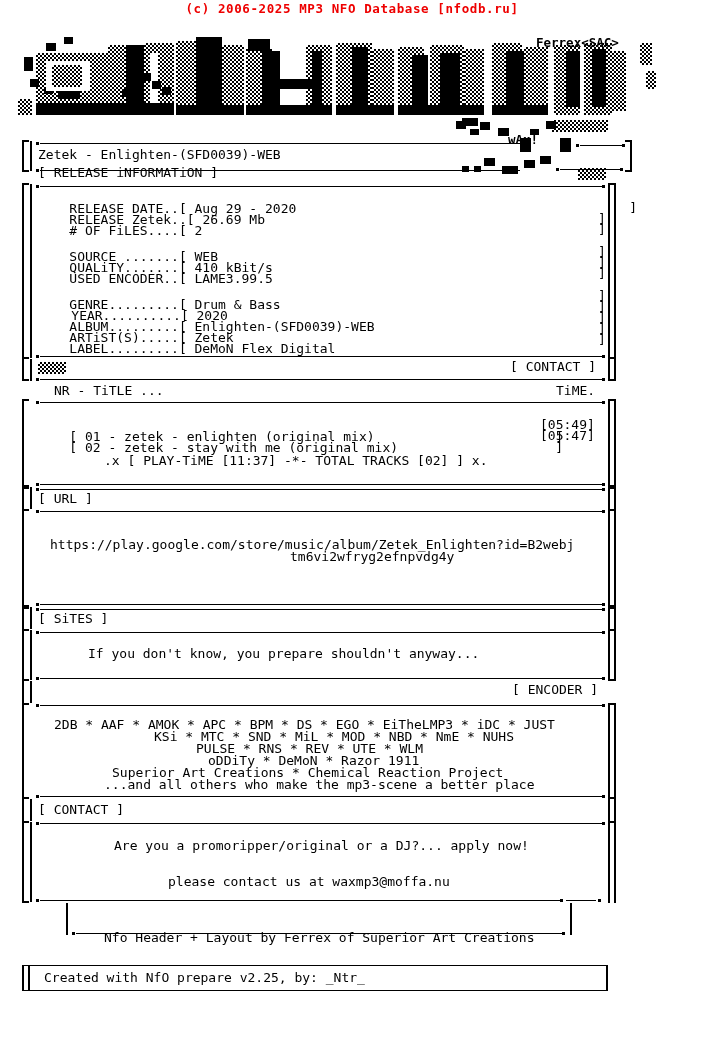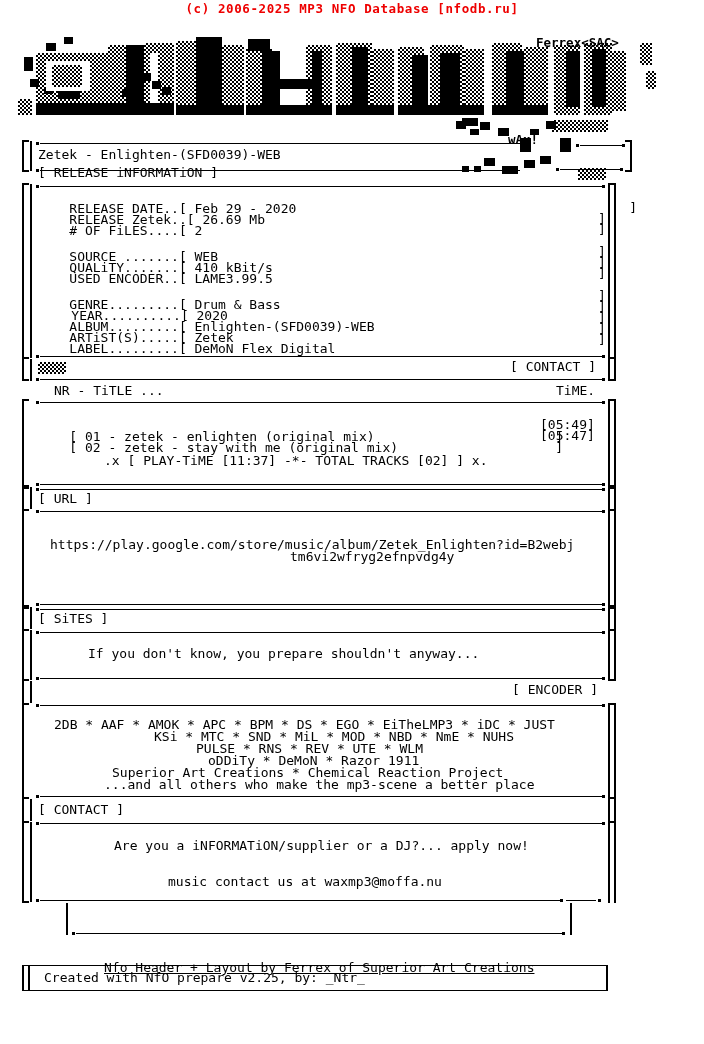--- a/index.html
+++ b/index.html
@@ -200,21 +200,21 @@
   <div class="dot" style="left:36px;  top:355px;"></div>
   <div class="hline" style="left:40px; top:356px; width:562px;"></div>
   <div class="dot" style="left:602px; top:355px;"></div>
 
   <div class="blk" style="left:608px; top:183px; width:2px;  height:176px;"></div>
   <div class="blk" style="left:614px; top:183px; width:2px;  height:176px;"></div>
   <div class="blk" style="left:609px; top:183px; width:7px;  height:2px;"></div>
   <div class="blk" style="left:609px; top:357px; width:7px;  height:2px;"></div>
 
   <div class="txt" style="left:38px;top:191px;">
-    <span>RELEASE DATE..[</span><span> </span><span>Feb 29 - 2020</span>
+    <span>RELEASE DATE..[</span><span> </span><span>Aug 29 - 2020</span>
   </div>
   <div class="txt" style="left:38px;top:202px;">
     <span>RELEASE Zetek..[</span><span> </span><span>26.69 Mb</span>
   </div>
   <div class="txt" style="left:38px;top:213px;">
     <span># OF FiLES....[</span><span> </span><span>2</span>
   </div>
 
   <div class="txt" style="left:38px;top:239px;">
     <span>SOURCE .......[</span><span> </span><span>WEB</span>
@@ -404,32 +404,32 @@
   <div class="dot" style="left:602px; top:822px;"></div>
   <div class="dot" style="left:36px;  top:899px;"></div>
   <div class="hline" style="left:40px; top:900px; width:520px;"></div>
   <div class="dot" style="left:560px; top:899px;"></div>
   <div class="hline" style="left:566px;top:900px; width:30px;"></div>
   <div class="dot" style="left:598px; top:899px;"></div>
   <div class="blk" style="left:608px; top:821px; width:2px;  height:82px;"></div>
   <div class="blk" style="left:614px; top:821px; width:2px;  height:82px;"></div>
   <div class="blk" style="left:609px; top:821px; width:7px;  height:2px;"></div>
 
-  <div class="txt" style="left:114px;top:840px;">Are you a iNFORMATiON/supplier or a DJ?... apply now!</div>
-  <div class="txt" style="left:168px;top:876px;">music contact us at waxmp3@moffa.nu</div>
+  <div class="txt" style="left:114px;top:840px;">Are you a promoripper/original or a DJ?... apply now!</div>
+  <div class="txt" style="left:168px;top:876px;">please contact us at waxmp3@moffa.nu</div>
 </div>
 
 <div>
   <div class="blk" style="left:66px;  top:903px; width:2px;  height:32px;"></div>
   <div class="dot" style="left:72px;  top:932px;"></div>
   <div class="hline" style="left:76px; top:933px; width:486px;"></div>
   <div class="dot" style="left:562px; top:932px;"></div>
   <div class="blk" style="left:570px; top:903px; width:2px;  height:32px;"></div>
 
-  <div class="txt" style="left:104px;top:962px;text-decoration:underline;">Nfo Header + Layout by Ferrex of Superior Art Creations</div>
+  <div class="txt" style="left:104px;top:932px;">Nfo Header + Layout by Ferrex of Superior Art Creations</div>
 </div>
 
 <div>
   <div class="blk" style="left:22px;  top:965px; width:2px;  height:26px;"></div>
   <div class="blk" style="left:28px;  top:965px; width:2px;  height:26px;"></div>
   <div class="hline" style="left:22px; top:965px; width:586px;"></div>
   <div class="hline" style="left:22px; top:990px; width:586px;"></div>
   <div class="blk" style="left:606px; top:965px; width:2px;  height:26px;"></div>
 
   <div class="txt" style="left:44px;top:972px;">Created with NfO prepare v2.25, by: _Ntr_</div>

